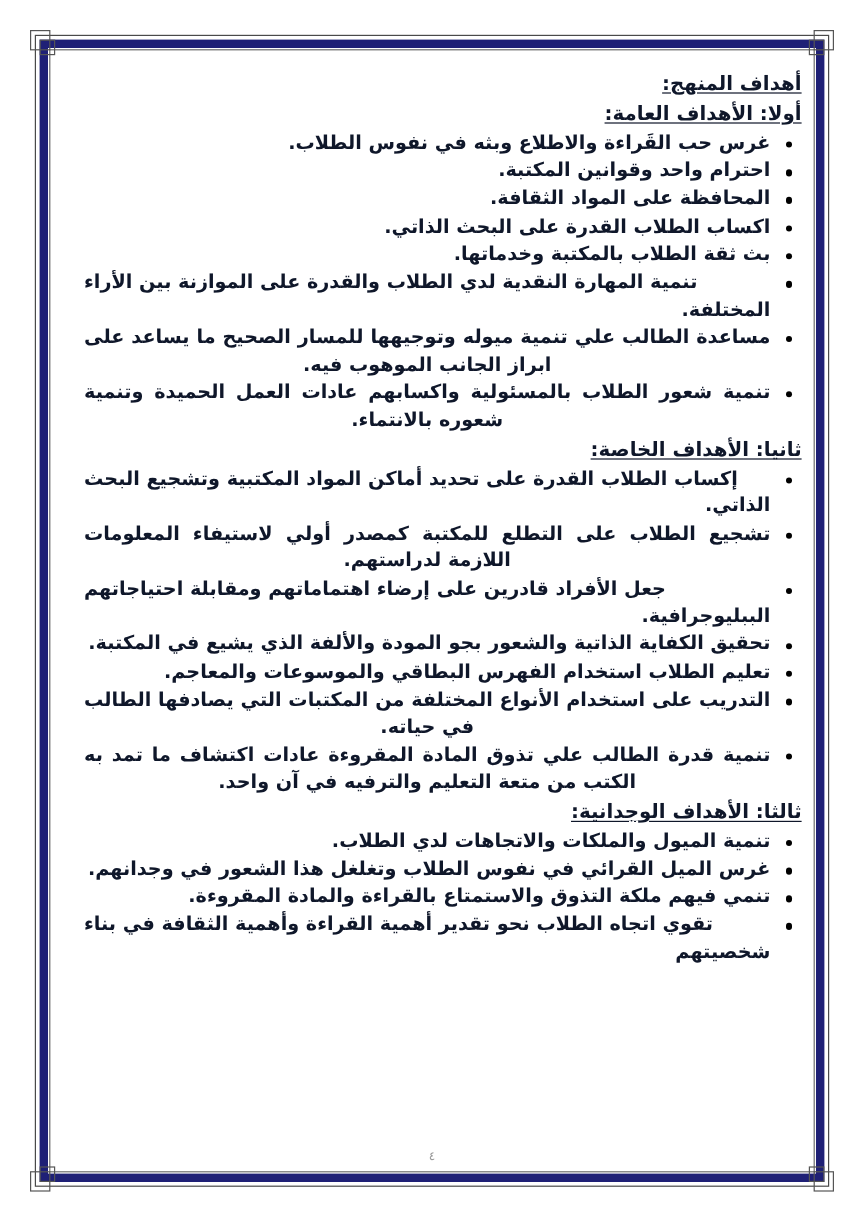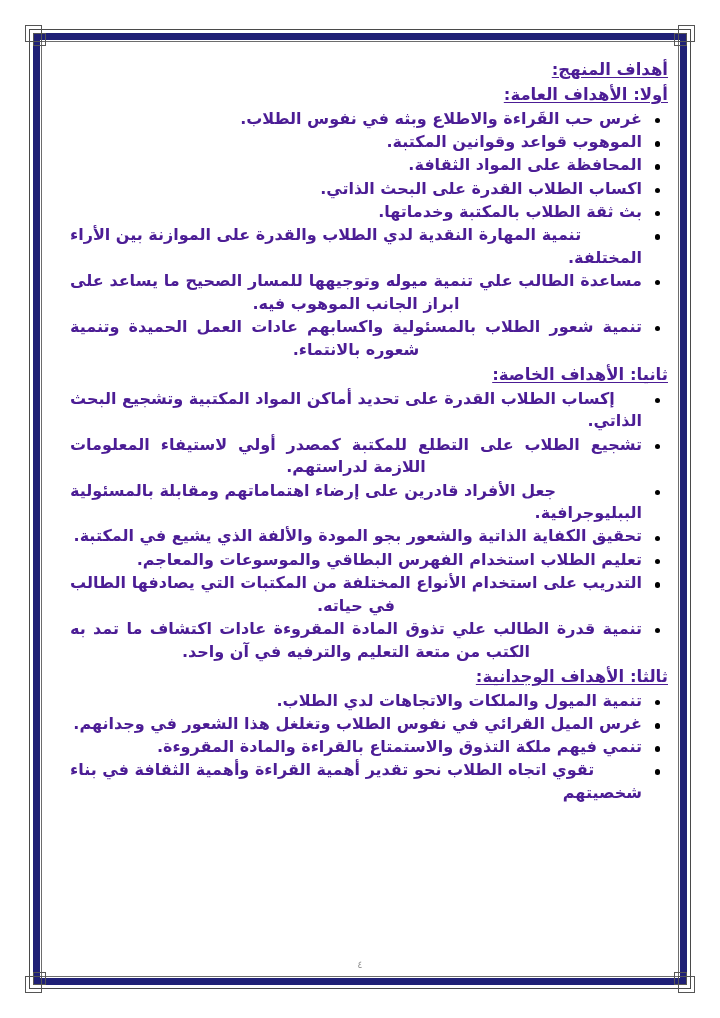--- a/index.html
+++ b/index.html
@@ -85,21 +85,21 @@
 
   
   .content {
     position: absolute;
     left: 52px;
     top: 58px;
     right: 52px;
     bottom: 60px;
     direction: rtl;
     text-align: right;
-    color: #4c1d95;
+    color: #0f172a;
     box-sizing: border-box;
   }
 
   .doc-title,
   .section-heading {
     font-weight: bold;
     font-size: 16.5px;
     line-height: 1.42;
     text-decoration: underline;
     text-underline-offset: 2px;
@@ -184,35 +184,35 @@
   <div class="corner2 br"></div>
 
   <div class="content">
     <h1 class="doc-title">أهداف المنهج:</h1>
 
     <div id="sections-root">
         <div class="section">
           <h2 class="section-heading">أولا: الأهداف العامة:</h2>
           <ul class="bullets">
             <li class="short">غرس حب القَراءة والاطلاع وبثه في نفوس الطلاب.</li>
-            <li class="short">الموهوب قواعد وقوانين المكتبة.</li>
+            <li class="short">احترام واحد وقوانين المكتبة.</li>
             <li class="short">المحافظة على المواد الثقافة.</li>
             <li class="short">اكساب الطلاب القدرة على البحث الذاتي.</li>
             <li class="short">بث ثقة الطلاب بالمكتبة وخدماتها.</li>
             <li class="short">تنمية المهارة النقدية لدي الطلاب والقدرة على الموازنة بين الأراء المختلفة.</li>
             <li>مساعدة الطالب علي تنمية ميوله وتوجيهها للمسار الصحيح ما يساعد على ابراز الجانب الموهوب فيه.</li>
             <li>تنمية شعور الطلاب بالمسئولية واكسابهم عادات العمل الحميدة وتنمية شعوره بالانتماء.</li>
           </ul>
         </div>
         <div class="section">
           <h2 class="section-heading">ثانيا: الأهداف الخاصة:</h2>
           <ul class="bullets">
             <li class="short">إكساب الطلاب القدرة على تحديد أماكن المواد المكتبية وتشجيع البحث الذاتي.</li>
             <li>تشجيع الطلاب على التطلع للمكتبة كمصدر أولي لاستيفاء المعلومات اللازمة لدراستهم.</li>
-            <li class="short">جعل الأفراد قادرين على إرضاء اهتماماتهم ومقابلة بالمسئولية الببليوجرافية.</li>
+            <li class="short">جعل الأفراد قادرين على إرضاء اهتماماتهم ومقابلة احتياجاتهم الببليوجرافية.</li>
             <li class="short">تحقيق الكفاية الذاتية والشعور بجو المودة والألفة الذي يشيع في المكتبة.</li>
             <li class="short">تعليم الطلاب استخدام الفهرس البطاقي والموسوعات والمعاجم.</li>
             <li>التدريب على استخدام الأنواع المختلفة من المكتبات التي يصادفها الطالب في حياته.</li>
             <li>تنمية قدرة الطالب علي تذوق المادة المقروءة عادات اكتشاف ما تمد به الكتب من متعة التعليم والترفيه في آن واحد.</li>
           </ul>
         </div>
         <div class="section">
           <h2 class="section-heading">ثالثا: الأهداف الوجدانية:</h2>
           <ul class="bullets">
             <li class="short">تنمية الميول والملكات والاتجاهات لدي الطلاب.</li>

